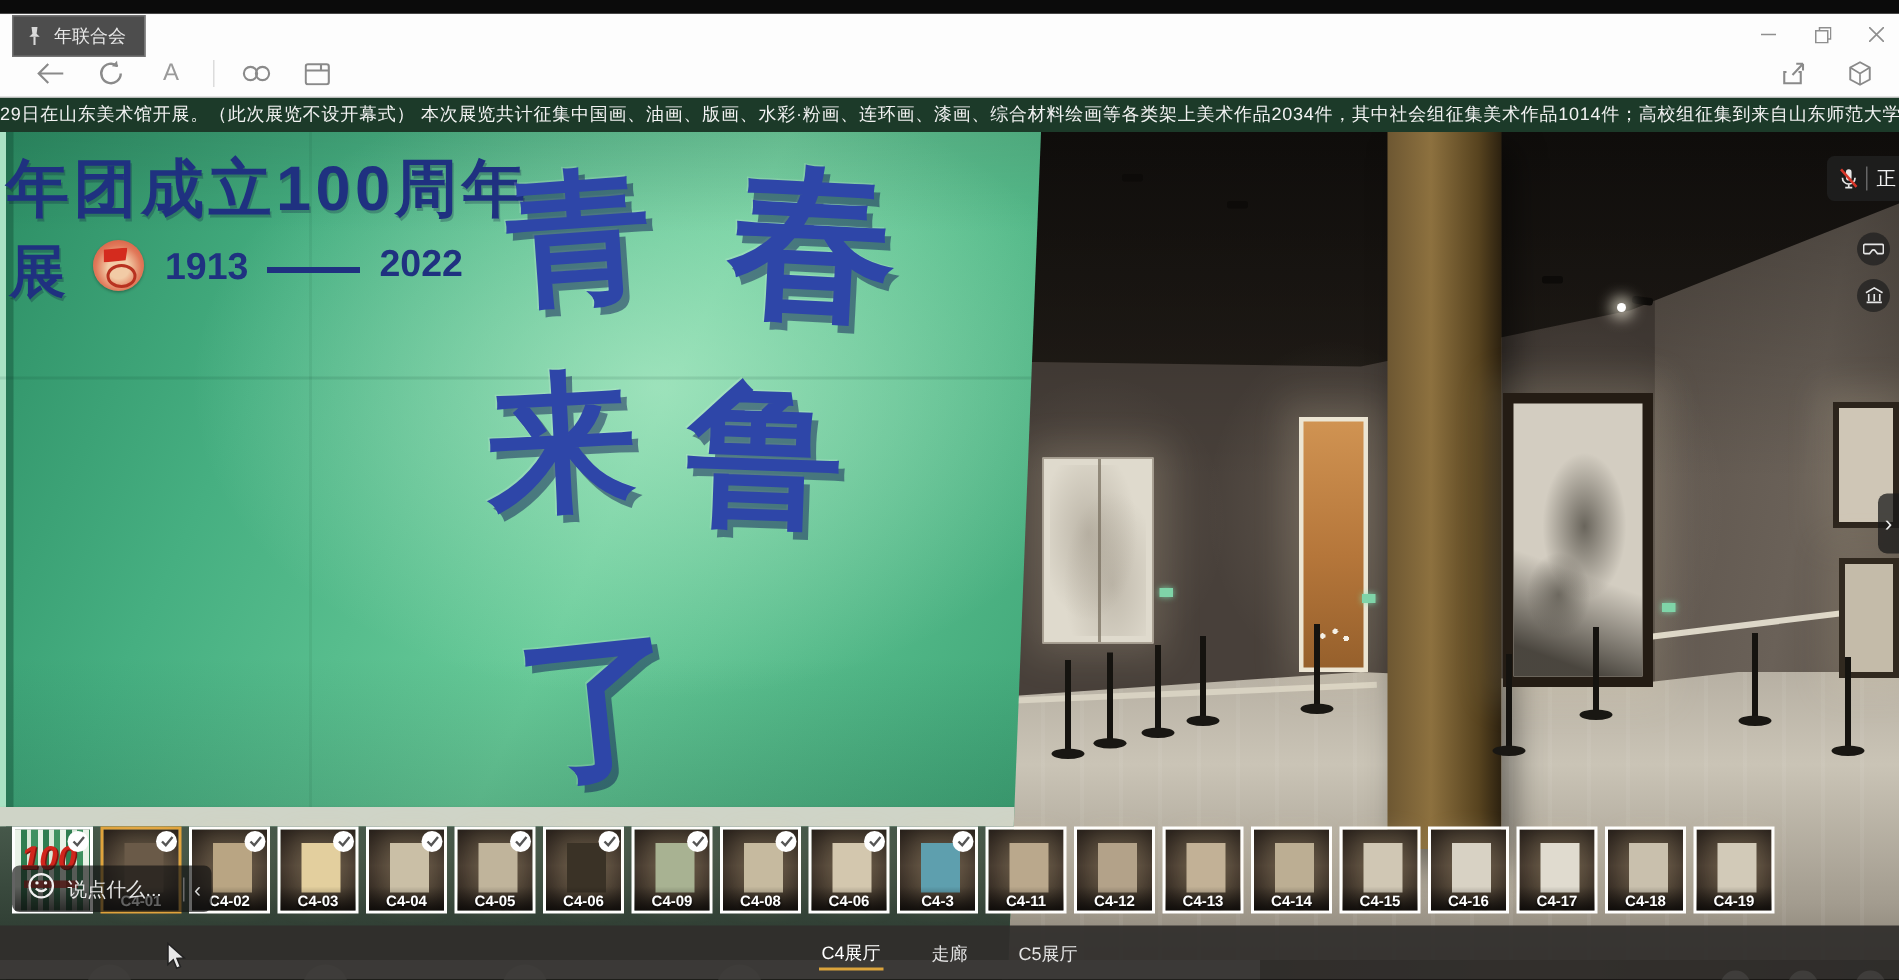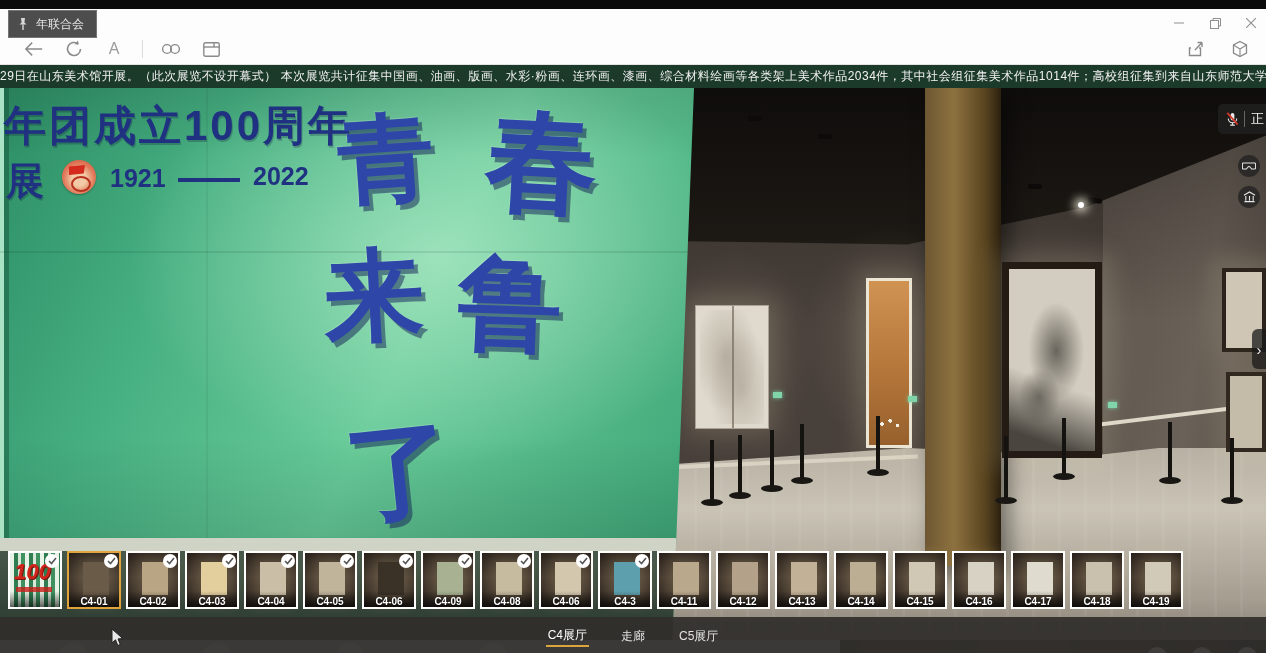--- a/index.html
+++ b/index.html
@@ -222,21 +222,21 @@
     </div>
 
     <div class="greenwall">
       <div class="edge-strip"></div>
       <div class="edge-strip2"></div>
       <div class="seam-h"></div>
       <div class="seam-v"></div>
       <div class="banner1">年团成立100周年</div>
       <div class="banner-zhan">展</div>
       <div class="badge"></div>
-      <div class="year1">1921</div>
+      <div class="year1">1913</div>
       <div class="yeardash"></div>
       <div class="year2">2022</div>
       <div class="callig g0">青</div>
       <div class="callig g1">春</div>
       <div class="callig g2">来</div>
       <div class="callig g3">鲁</div>
       <div class="callig g4">了</div>
       <div class="baseboard"></div>
       <div class="underwall"></div>
     </div>
@@ -422,20 +422,33 @@
     </div>
       <div class="thumb">
       <div class="art" style="background: rgb(210, 202, 184);"></div>
 
       <div class="shade"></div>
       <div class="lbl">C4-19</div>
 
     </div>
     </div>
 
+  <div class="chatbar">
+    <span class="smiley">
+      <svg width="19" height="19" viewBox="0 0 20 20">
+          <circle cx="10" cy="10" r="8.2" stroke="#f0f0f0" stroke-width="1.6" fill="none"></circle>
+          <circle cx="7" cy="8" r="1.2" fill="#f0f0f0"></circle>
+          <circle cx="13" cy="8" r="1.2" fill="#f0f0f0"></circle>
+          <path d="M6.2 12 Q10 15.5 13.8 12" stroke="#f0f0f0" stroke-width="1.5" fill="none"></path>
+        </svg>
+    </span>
+    <span class="ph">说点什么...</span>
+    <span class="cdiv"></span>
+    <span class="coll">‹</span>
+  </div>
 
   <div class="tabbar">
     <span class="tab active">C4展厅</span>
     <span class="tab">走廊</span>
     <span class="tab">C5展厅</span>
   </div>
 
   <div class="bottomstrip">
     <div class="bs-left"></div>
     <div class="bs-right"></div>

